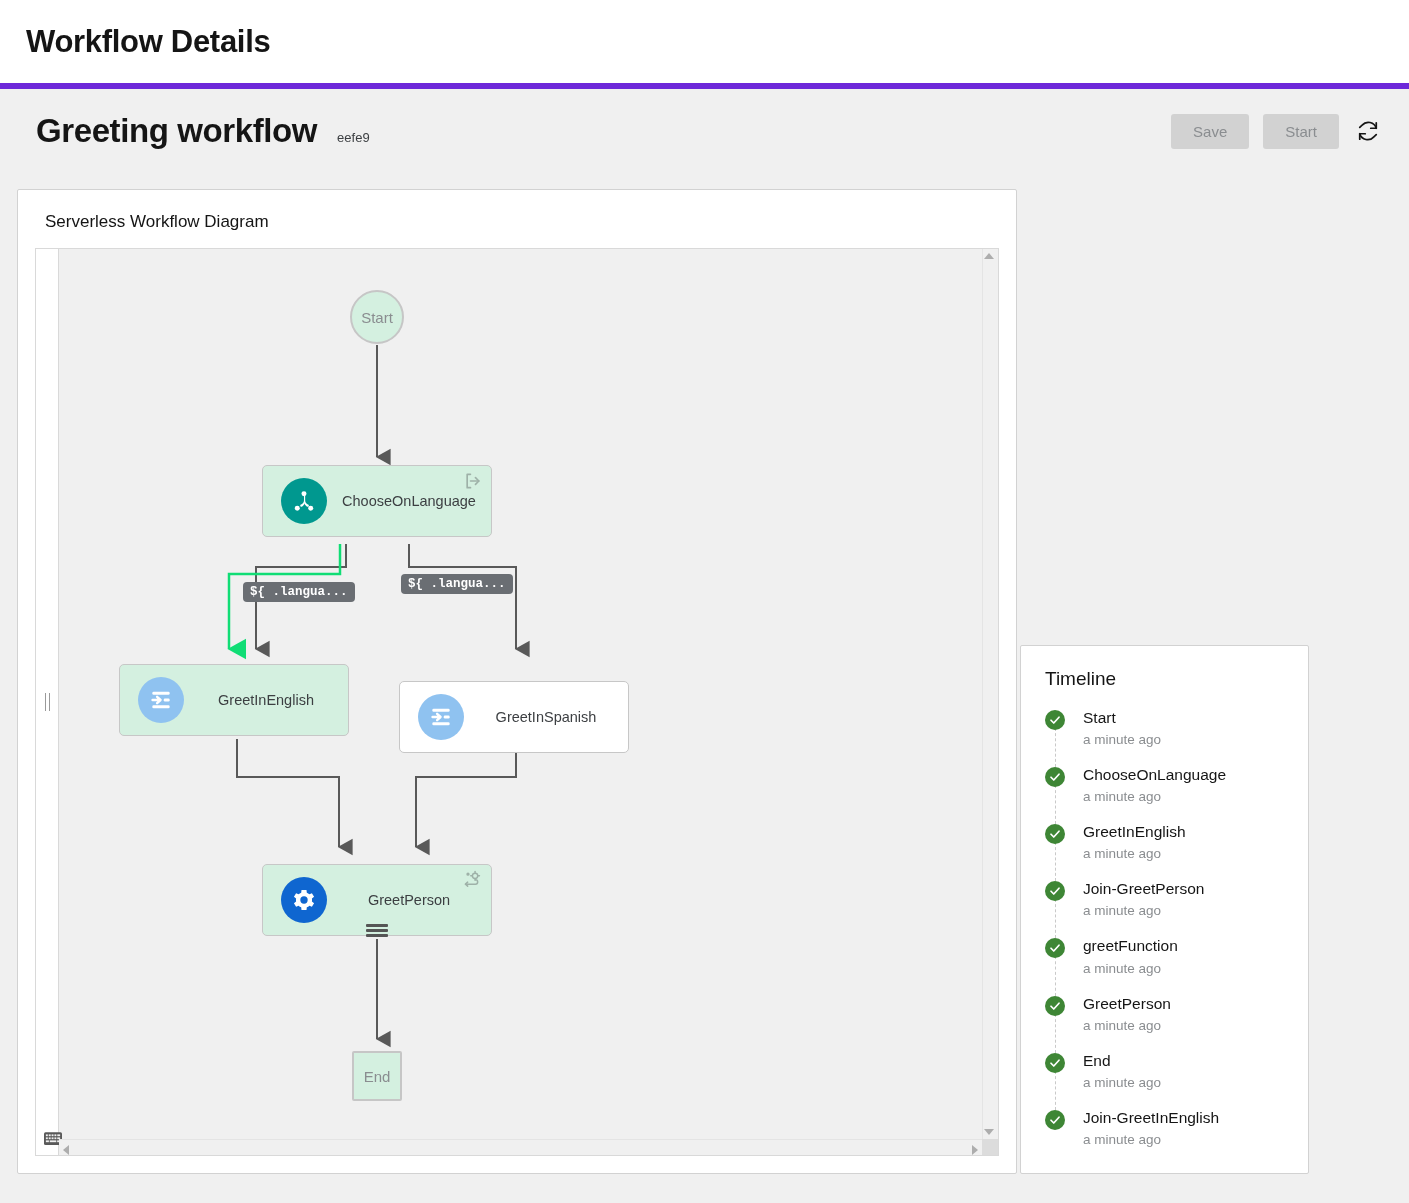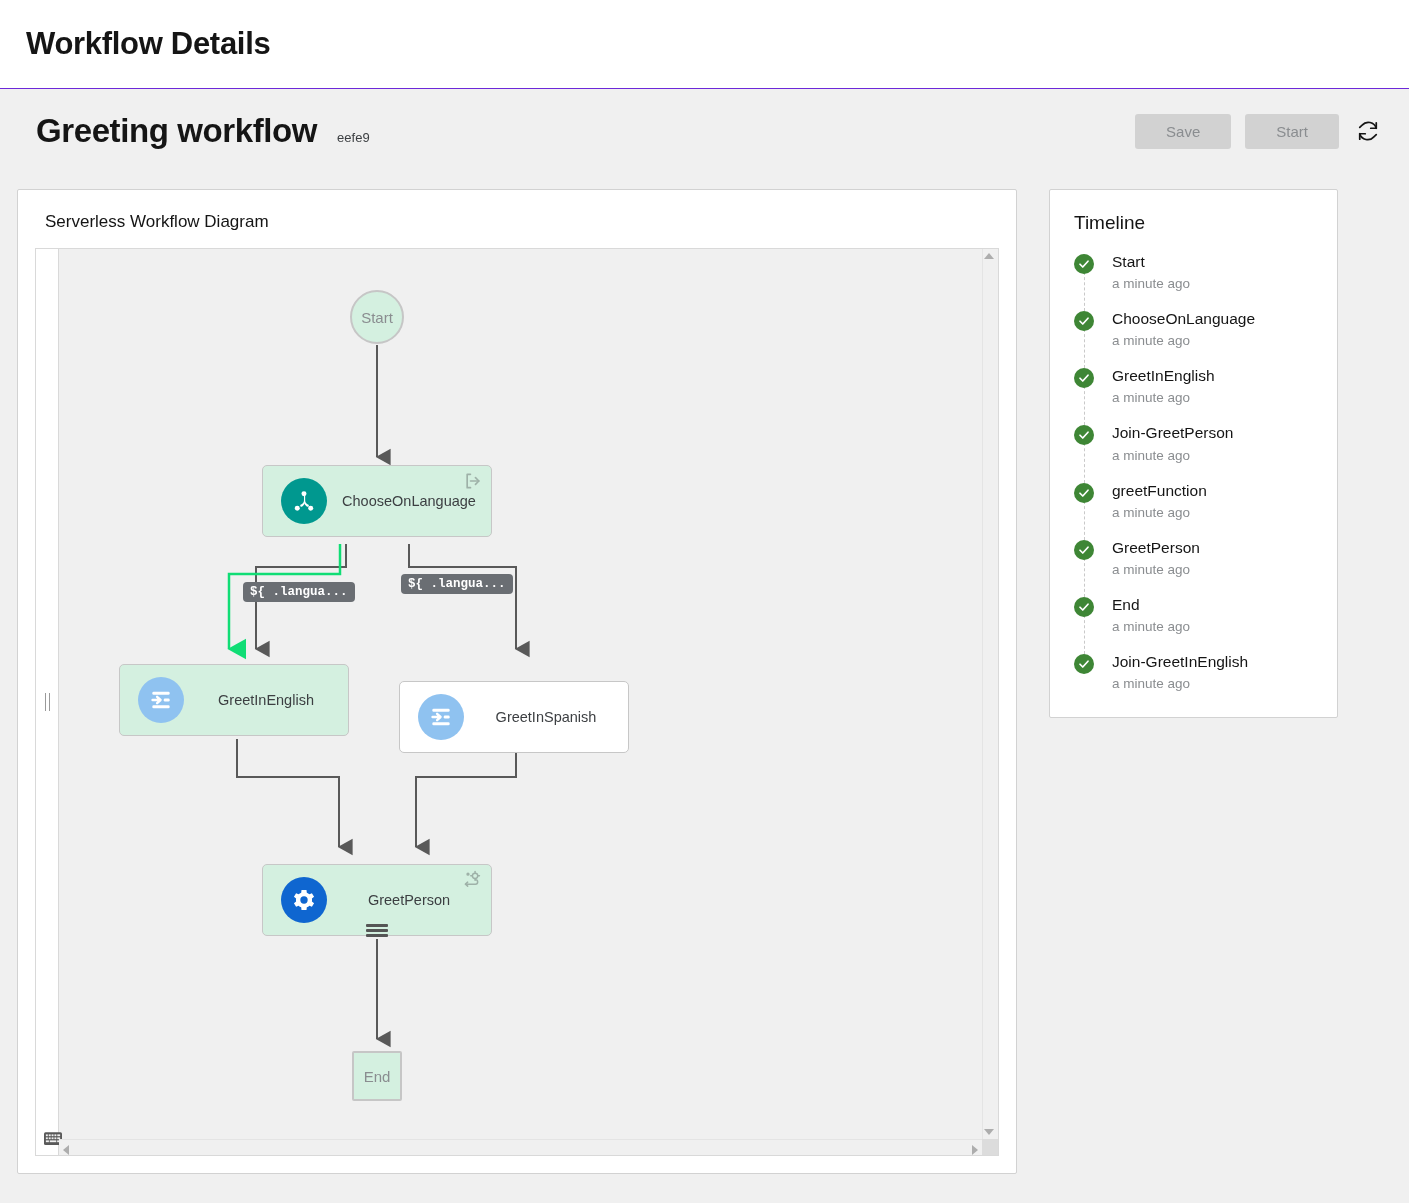--- a/index.html
+++ b/index.html
@@ -10,52 +10,52 @@
     font-family: "Liberation Sans", sans-serif;
     color: #151515;
     overflow: hidden;
   }
 
   
   .topbar {
     height: 89px; background:#ffffff;
     display:flex; align-items:center;
     padding-left:26px;
-    border-bottom:1px solid #6d28d9;
+    border-bottom:6px solid #6d28d9;
   }
   .topbar h1 { font-size:31px; font-weight:700; margin:0; letter-spacing:-.3px; }
 
   
   .pagehead {
     height: 84px;
     display:flex; align-items:center;
     padding: 0 26px 0 26px;
     position:relative;
   }
   .pagehead .titlewrap { display:flex; align-items:baseline; gap:10px; }
   .pagehead h2 { font-size:33px; font-weight:700; margin:10px; letter-spacing:-.4px; }
   .wf-id { font-size:13px; color:#3c3f42; font-weight:400; }
   .head-actions {
     margin-left:auto; display:flex; align-items:center; gap:14px;
   }
   .btn {
     background:#d2d2d2; color:#8a8d90;
     border:none; border-radius:3px;
     font-size:15px; font-family:inherit;
-    padding: 9px 31px; cursor:default;
+    padding: 9px 22px; cursor:default;
   }
   .refresh-btn {
     background:none; border:none; padding:4px; cursor:pointer; line-height:0;
   }
 
   
   .main {
-    display:flex; gap:32px;
+    display:flex; gap:3px;
     padding: 16px 17px;
-    align-items:flex-start;
+    align-items:flex-end;
   }
   .card {
     background:#fff;
     border:1px solid #d2d2d2;
     border-radius:2px;
   }
   .diagram-card { width: 1000px; padding: 22px 0 0 0; }
   .diagram-card .card-title {
     font-size:17px; font-weight:400; padding: 0 0 16px 27px; margin:0;
   }

